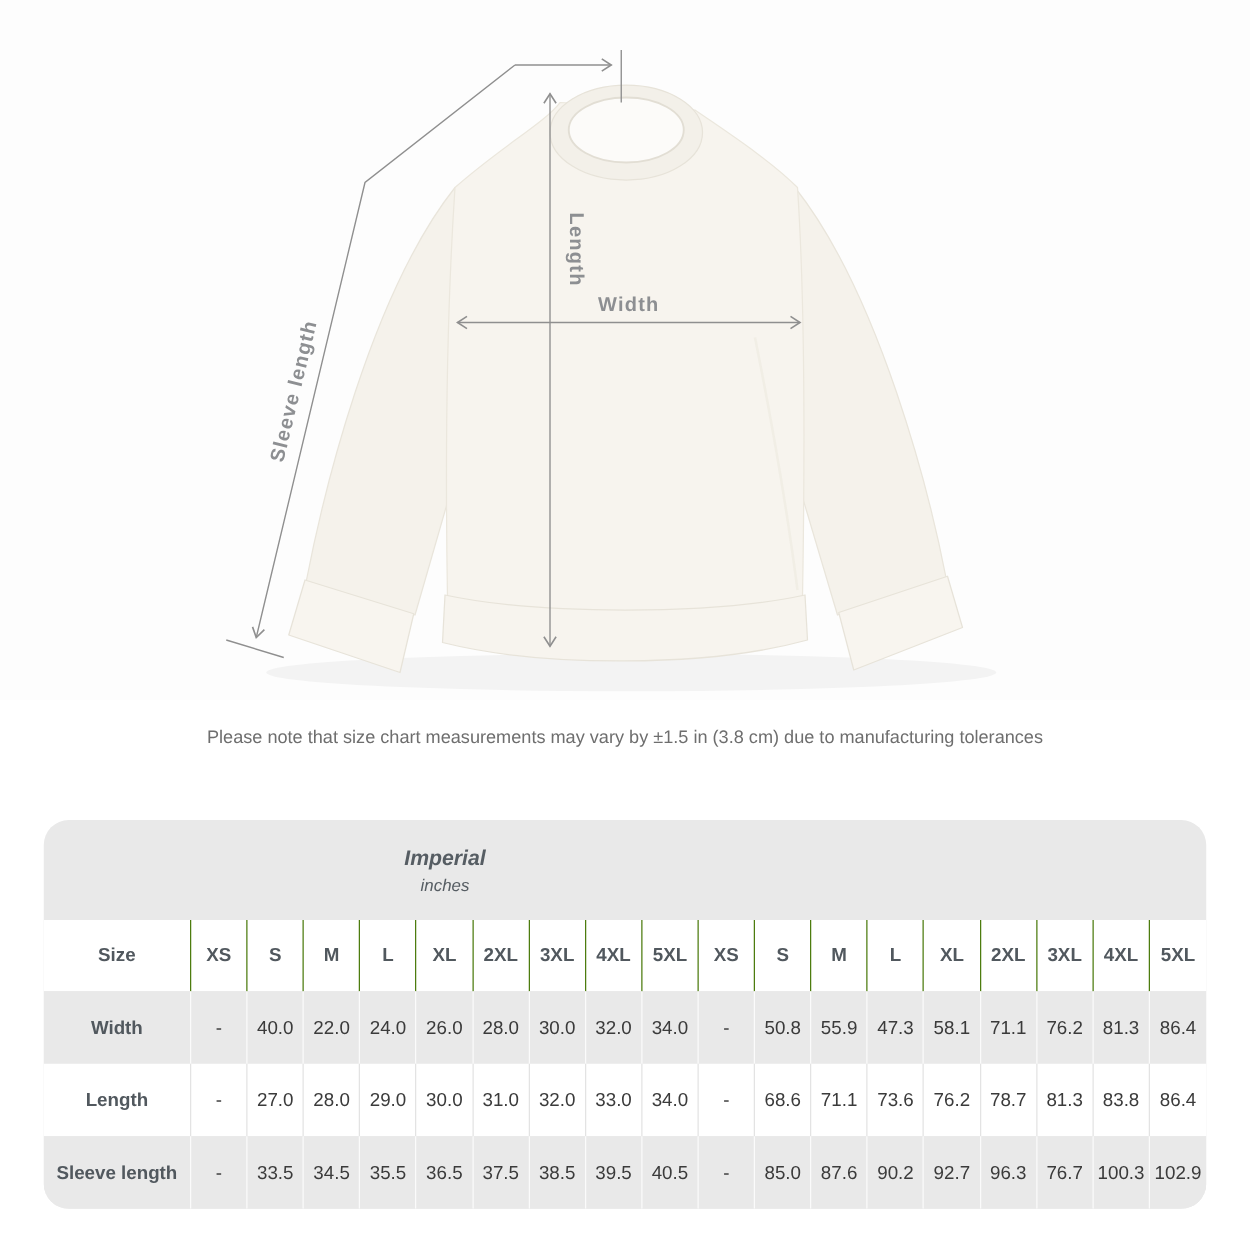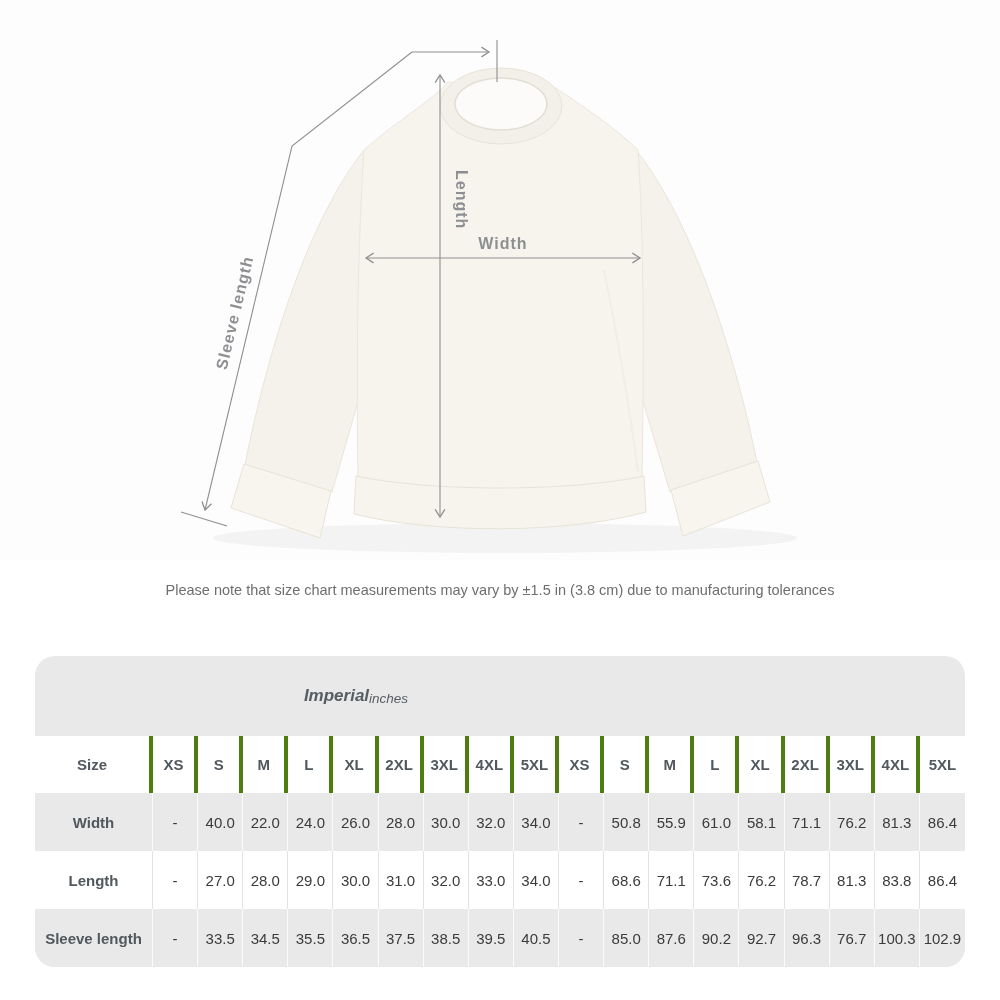--- a/index.html
+++ b/index.html
@@ -5,30 +5,30 @@
   html,body{margin:0;padding:0;background:#ffffff;}
   body{width:1000px;height:1000px;font-family:"Liberation Sans","DejaVu Sans",sans-serif;position:relative;overflow:hidden;}
   .photo-area{position:absolute;left:0;top:0;width:1000px;height:560px;background:#fdfdfd;}
   .caption{position:absolute;left:0;top:582px;width:1000px;text-align:center;}
   .page-title{font-size:21px;font-weight:bold;color:#2b2b2b;margin:0 0 9px 0;}
   .tolerance-note{font-size:14.5px;color:#6e6e6e;margin:0;}
   .size-table{position:absolute;left:35px;top:656px;width:930px;height:311px;background:#e9e9e9;border-radius:20px;overflow:hidden;}
   .row{display:grid;grid-template-columns:118px repeat(18,1fr);}
   .row .cell{display:flex;align-items:center;justify-content:center;height:100%;}
   .unit-row{grid-template-columns:118px 1fr 1fr;height:80px;}
-  .unit-group{display:flex;flex-direction:row;align-items:center;justify-content:center;height:100%;color:#565d63;}
+  .unit-group{display:flex;flex-direction:column;align-items:center;justify-content:center;height:100%;color:#565d63;}
   .unit-name{font-size:17px;font-weight:bold;font-style:italic;}
   .unit-sub{font-size:13.5px;font-style:italic;margin-top:4px;}
   .size-row{height:57px;background:#ffffff;}
   .data-row{height:58px;}
   .data-row.gray{background:#e9e9e9;}
   .data-row.white{background:#ffffff;}
   .cell.label, .cell.size-cell{font-size:15px;font-weight:bold;color:#51585e;}
   .cell.value{font-size:15px;color:#3b3b3b;}
-  .size-row .cell{border-right:4px solid #4d7c0f;}
+  .size-row .cell{border-right:1px solid #4d7c0f;}
   .data-row.white .cell{border-right:1px solid #e3e3e3;}
   .data-row.gray .cell{border-right:1px solid rgba(255,255,255,0.8);}
   .row .cell:last-child{border-right:none;}
   .dim-label{fill:#8d8f92;font-family:"Liberation Sans","DejaVu Sans",sans-serif;font-size:16px;font-weight:bold;letter-spacing:1px;}
 </style>
 </head>
 <body>
 
 <div class="photo-area">
   <svg width="1000" height="560" viewBox="0 0 1000 560">
@@ -121,21 +121,21 @@
       <div class="cell value">22.0</div>
       <div class="cell value">24.0</div>
       <div class="cell value">26.0</div>
       <div class="cell value">28.0</div>
       <div class="cell value">30.0</div>
       <div class="cell value">32.0</div>
       <div class="cell value">34.0</div>
       <div class="cell value">-</div>
       <div class="cell value">50.8</div>
       <div class="cell value">55.9</div>
-      <div class="cell value">61.0</div>
+      <div class="cell value">47.3</div>
       <div class="cell value">58.1</div>
       <div class="cell value">71.1</div>
       <div class="cell value">76.2</div>
       <div class="cell value">81.3</div>
       <div class="cell value">86.4</div>
     </div>
   <div class="row data-row white">
       <div class="cell label">Length</div>
       <div class="cell value">-</div>
       <div class="cell value">27.0</div>

